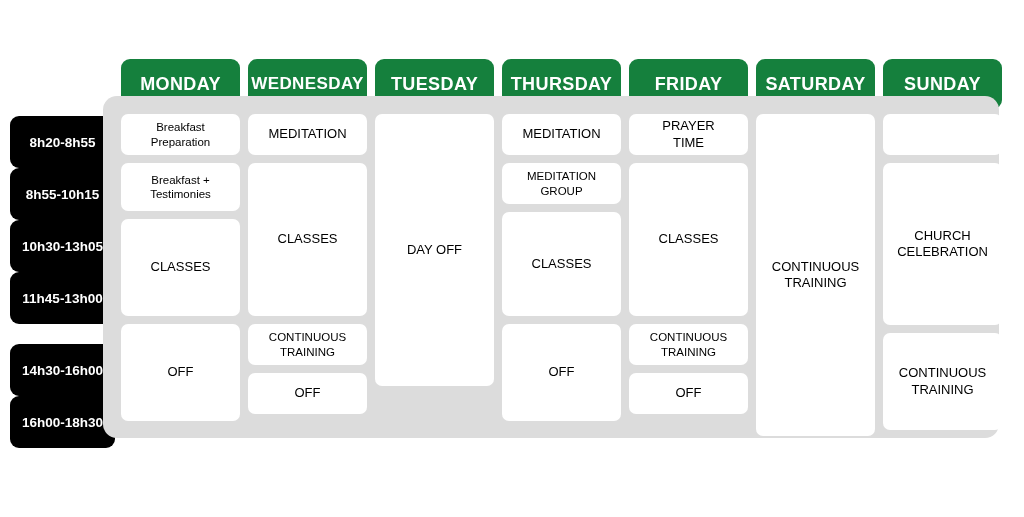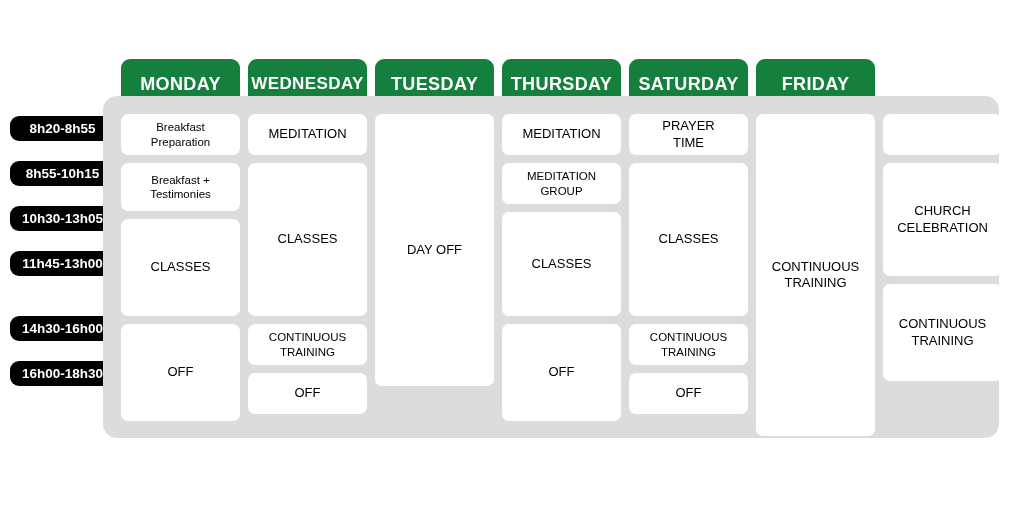--- a/index.html
+++ b/index.html
@@ -47,30 +47,30 @@
 
   
   .time-col {
     position: absolute;
     left: 10px;
     top: 116px;
     width: 105px;
   }
   .time-pill {
     width: 105px;
-    height: 25px;
+    height: 52px;
     background: #000000;
     color: #ffffff;
     border-radius: 9px;
     display: flex;
     align-items: center;
     justify-content: center;
     font-size: 13.5px;
     font-weight: bold;
-    margin-bottom: 20px;
+    margin-bottom: 0;
   }
   .time-gap {
     height: 20px;
   }
 
   
   .grid-panel {
     position: absolute;
     left: 103px;
     top: 96px;
@@ -115,22 +115,23 @@
 </head>
 <body>
 
 <div id="schedule-root">
 
   <div class="day-headers">
       <div class="day-header">MONDAY</div>
       <div class="day-header narrow-text">WEDNESDAY</div>
       <div class="day-header">TUESDAY</div>
       <div class="day-header">THURSDAY</div>
+      <div class="day-header">FRIDAY</div>
       <div class="day-header">SATURDAY</div>
-      <div class="day-header">FRIDAY</div>
+      <div class="day-header">SUNDAY</div>
     </div>
 
   <div class="time-col">
       <div class="time-pill">8h20-8h55</div>
       <div class="time-pill">8h55-10h15</div>
       <div class="time-pill">10h30-13h05</div>
       <div class="time-pill">11h45-13h00</div>
       <div class="time-gap"></div>
       <div class="time-pill">14h30-16h00</div>
       <div class="time-pill">16h00-18h30</div>
@@ -163,19 +164,19 @@
           <div class="cell" style="height: 41px;">PRAYER TIME</div>
           <div class="cell" style="height: 153px;">CLASSES</div>
           <div class="cell small" style="height: 41px;">CONTINUOUS TRAINING</div>
           <div class="cell" style="height: 41px;">OFF</div>
         </div>
         <div class="day-column">
           <div class="cell" style="height: 322px;">CONTINUOUS TRAINING</div>
         </div>
         <div class="day-column">
           <div class="cell empty" style="height: 41px;"></div>
-          <div class="cell" style="height: 113px;">CHURCH CELEBRATION</div>
+          <div class="cell" style="height: 162px;">CHURCH CELEBRATION</div>
           <div class="cell" style="height: 97px;">CONTINUOUS TRAINING</div>
         </div>
       </div>
   </div>
 
 </div>
 
 </body></html>

